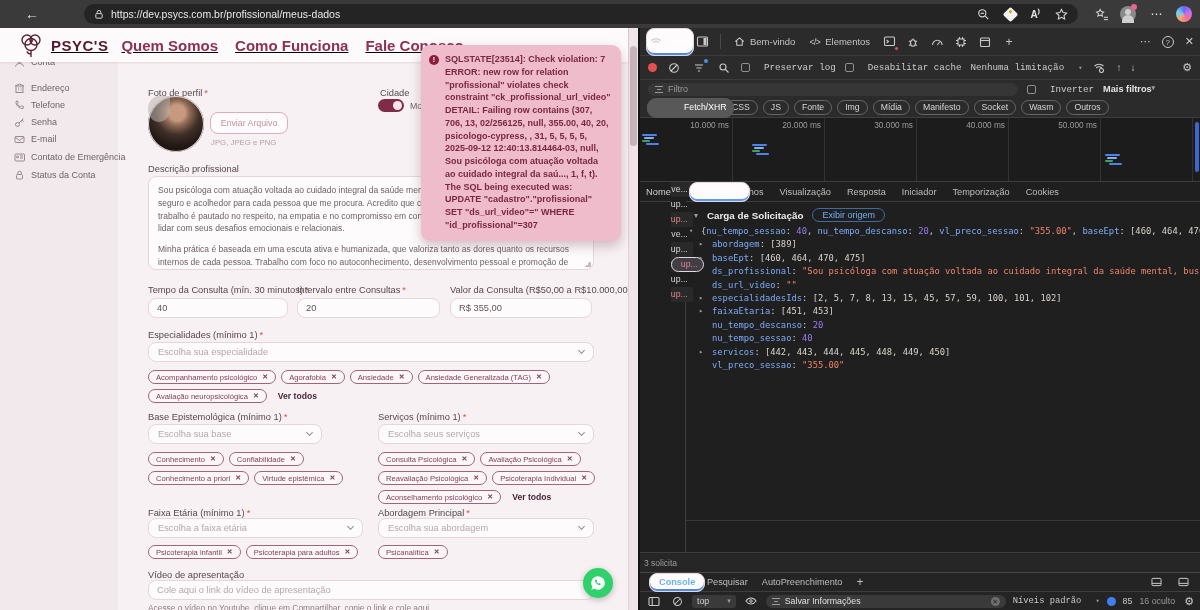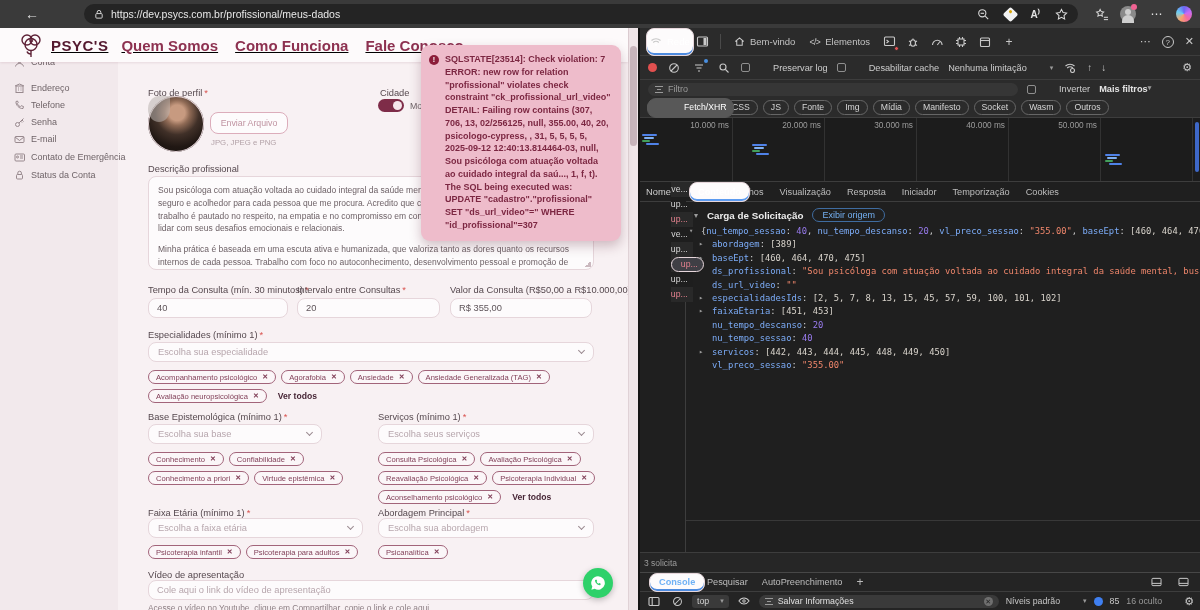--- a/index.html
+++ b/index.html
@@ -94,21 +94,21 @@
   .reddot{position:absolute;right:-2px;bottom:-1px;width:5px;height:5px;border-radius:50%;background:#e05252;border:1px solid #2b2b2b;}
   .bluedot{position:absolute;right:-1px;top:-1px;width:4px;height:4px;border-radius:50%;background:#4a90e2;}
   .dt-right{margin-left:auto;display:flex;align-items:center;gap:11px;color:#c9c9c9;font-size:11px;}
   .helpc{width:12px;height:12px;border:1px solid #c9c9c9;border-radius:50%;font-size:8px;line-height:11px;text-align:center;}
 
   .dt-nettools{height:24px;background:#2b2b2b;border-bottom:1px solid #3d3d3d;display:flex;align-items:center;padding:0 8px;gap:9px;font-size:9.2px;}
   .rec{width:9px;height:9px;border-radius:50%;background:#e2504f;}
   .cb{width:9px;height:9px;border:1px solid #8f8f8f;border-radius:2px;flex:0 0 auto;}
   .lbl{color:#cdcdcd;white-space:nowrap;}
   .carsm{font-size:7px;color:#9a9a9a;}
-  .grp{display:flex;align-items:center;gap:23px;}
+  .grp{display:flex;align-items:center;gap:14px;font-family:Liberation Mono, monospace;}
 
   .dt-filterrow{height:18px;background:#2b2b2b;display:flex;align-items:center;padding:0 8px;gap:9px;font-size:9.2px;}
   .filterbox{width:370px;height:13px;background:#363636;border-radius:7px;display:flex;align-items:center;padding:0 7px;gap:5px;color:#9a9a9a;font-size:9px;}
   .flines{display:inline-block;width:8px;height:7px;border-top:1px solid #9a9a9a;border-bottom:1px solid #9a9a9a;position:relative;}
   .flines::after{content:'';position:absolute;left:2px;top:2px;width:4px;height:1px;background:#9a9a9a;}
   .morefilters{color:#e4e4e4;font-weight:bold;display:flex;gap:0;align-items:flex-start;}
 
   .dt-chips{height:20px;background:#2b2b2b;border-bottom:1px solid #3d3d3d;display:flex;align-items:center;padding:0 7px;gap:5px;}
   .tchip{border:1px solid #666;border-radius:9px;padding:1px 7px;font-size:8.7px;color:#d6d6d6;line-height:1.2;white-space:nowrap;}
   .tchip.sel{background:#585858;border-color:#585858;color:#fff;padding-left:36px;}
@@ -147,21 +147,21 @@
 
   .dt-footer{height:20px;border-top:1px solid #3d3d3d;background:#262626;display:flex;align-items:center;}
   .sum{font-size:8.5px;color:#9d9d9d;padding-left:4px;width:46px;overflow:hidden;white-space:nowrap;}
 
   .dt-console{height:38px;border-top:1px solid #474747;background:#242424;}
   .con-tabs{height:19px;display:flex;align-items:center;padding:0 9px;gap:14px;border-bottom:1px solid #3d3d3d;}
   .ctab{font-size:9.2px;color:#bdbdbd;height:19px;line-height:19px;white-space:nowrap;}
   .ctab.sel{color:#6fb1f5;font-weight:bold;box-shadow:inset 0 -2px 0 #4e8ce0;}
   .con-plus{color:#bdbdbd;font-size:12px;}
   .con-bar{height:18px;display:flex;align-items:center;padding:0 6px;gap:7px;font-size:8.8px;}
-  .top-pill{background:#3a3a3a;border-radius:3px;padding:0 5px;height:13px;display:flex;gap:11px;align-items:center;color:#d2d2d2;}
+  .top-pill{background:#3a3a3a;border-radius:3px;padding:0 5px;height:13px;display:flex;gap:18px;align-items:center;color:#d2d2d2;}
   .con-filter{width:240px;height:13px;background:#3a3a3a;border-radius:8px;display:flex;align-items:center;gap:5px;padding:0 6px;color:#e0e0e0;}
   .clear-x{margin-left:auto;width:9px;height:9px;border-radius:50%;background:#6f6f6f;color:#242424;font-size:7px;line-height:9px;text-align:center;}
   .msg-ic{width:9px;height:9px;border-radius:50%;background:#3f7ff0;}
   .muted{color:#9a9a9a;}
   .gear{font-size:11px;color:#c9c9c9;line-height:1;}
 </style>
 </head>
 <body>
 
 <div class="stage">

